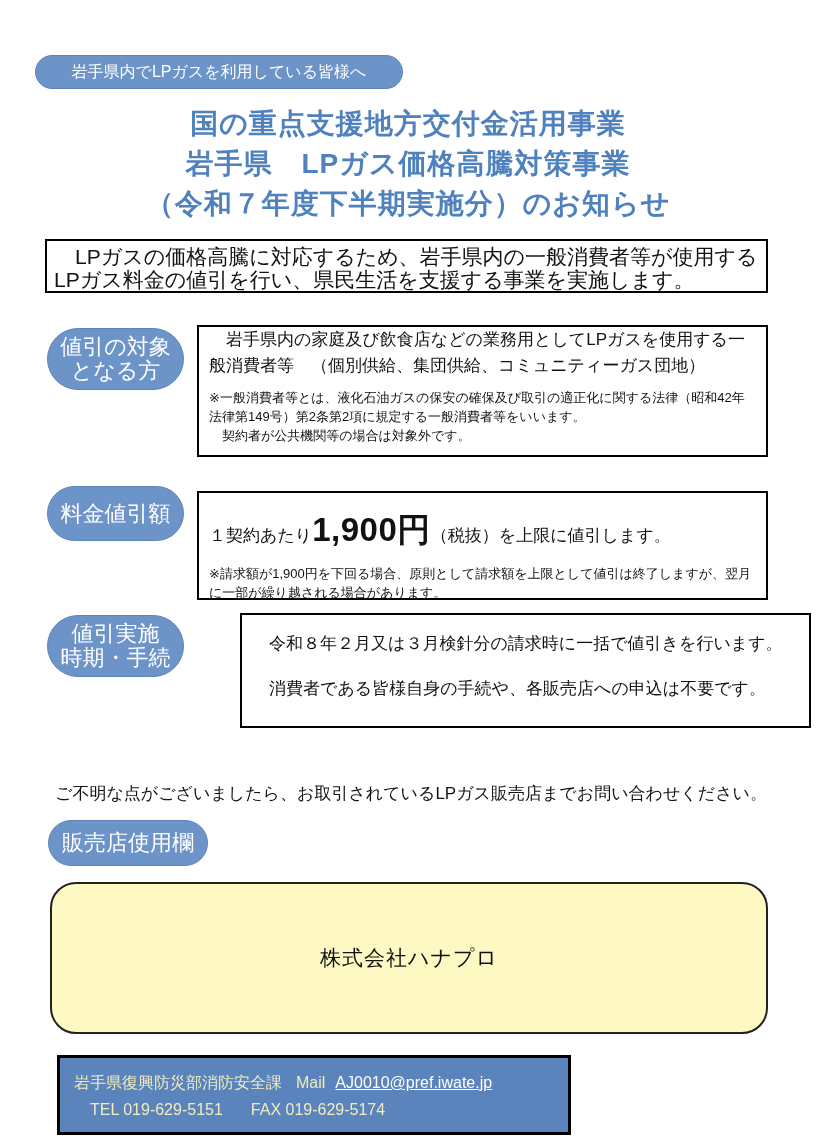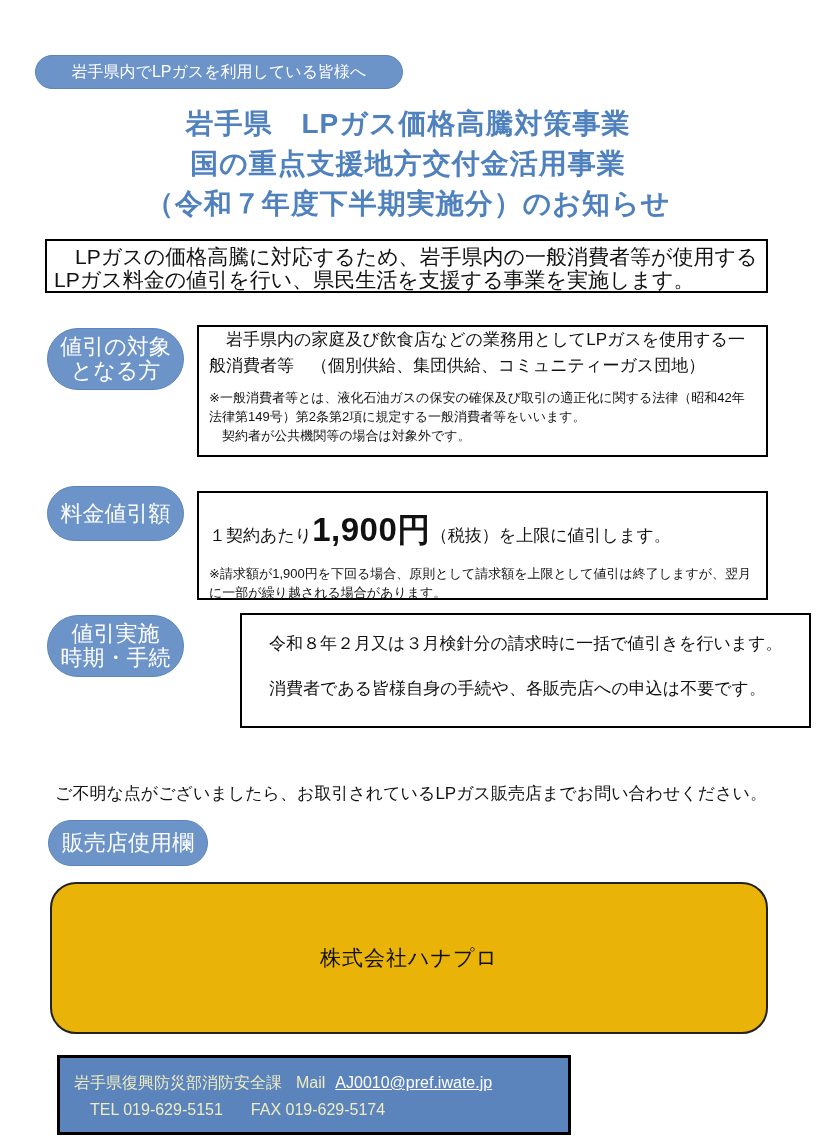--- a/index.html
+++ b/index.html
@@ -74,21 +74,21 @@
     width: 740px;
     font-size: 17px;
   }
   .pill-dealer { left: 48px; top: 820px; width: 160px; height: 46px; border-radius: 23px; }
   .dealer-box {
     position: absolute;
     left: 50px; top: 882px;
     width: 718px; height: 152px;
     border: 2px solid #222;
     border-radius: 26px;
-    background: #eab308;
+    background: #fef9c3;
     display: flex;
     align-items: center;
     justify-content: center;
   }
   .dealer-name { font-size: 21px; letter-spacing: 1px; }
   .footer-box {
     position: absolute;
     left: 57px; top: 1055px;
     width: 514px; height: 80px;
     background: #5B84BC;
@@ -106,22 +106,22 @@
 </head>
 <body>
 
 <div class="page">
 
   <div class="pill badge-pill">
     <span>岩手県内でLPガスを利用している皆様へ</span>
   </div>
 
   <div class="main-title">
+    <div>国の重点支援地方交付金活用事業</div>
     <div>岩手県　LPガス価格高騰対策事業</div>
-    <div>国の重点支援地方交付金活用事業</div>
     <div>（令和７年度下半期実施分）のお知らせ</div>
   </div>
 
   <div class="box intro-box">
     <span>　LPガスの価格高騰に対応するため、岩手県内の一般消費者等が使用するLPガス料金の値引を行い、県民生活を支援する事業を実施します。</span>
   </div>
 
   <div class="pill pill-eligibility">
     <span>値引の対象</span>
     <span>となる方</span>

